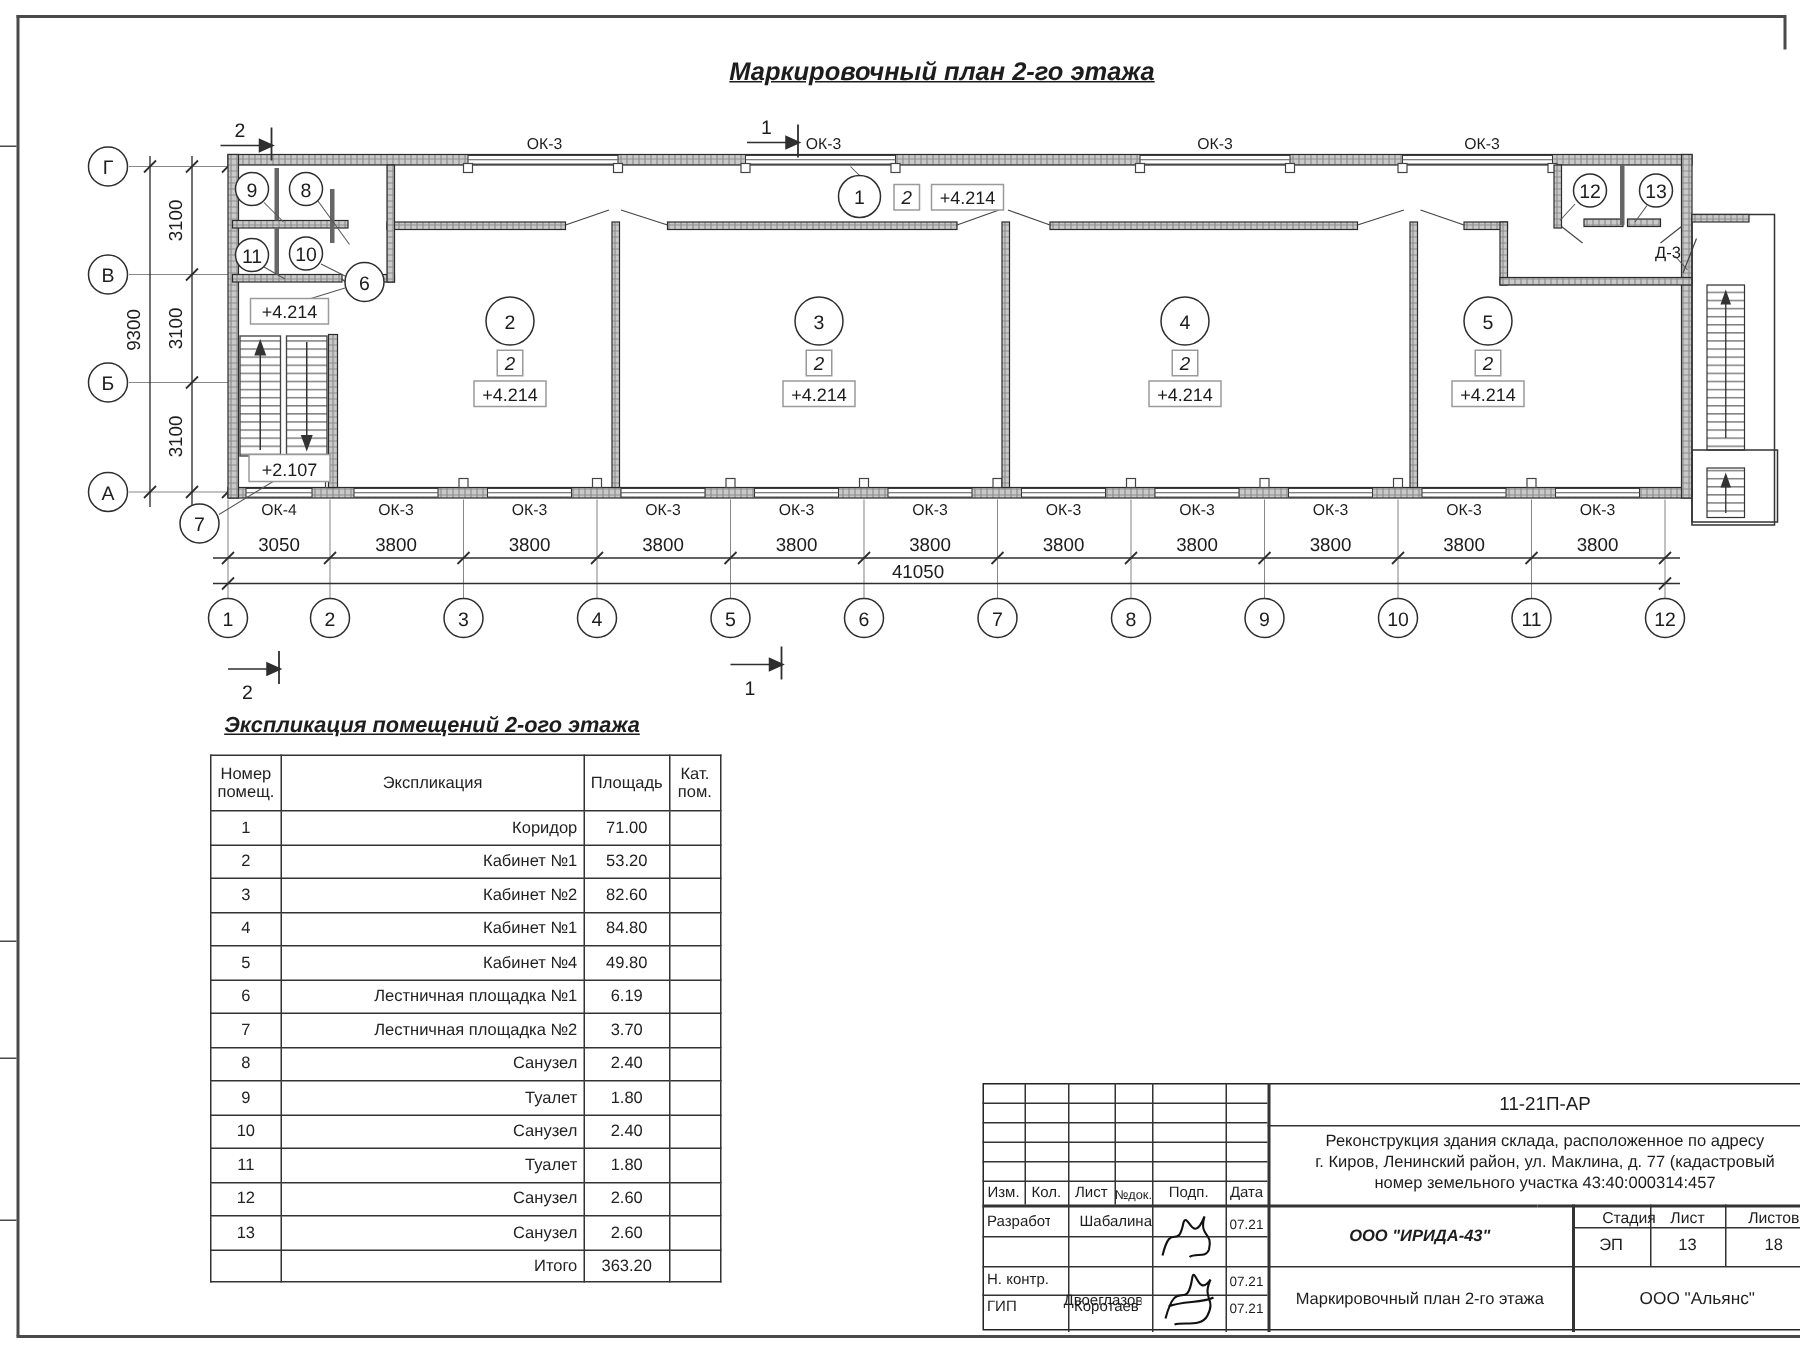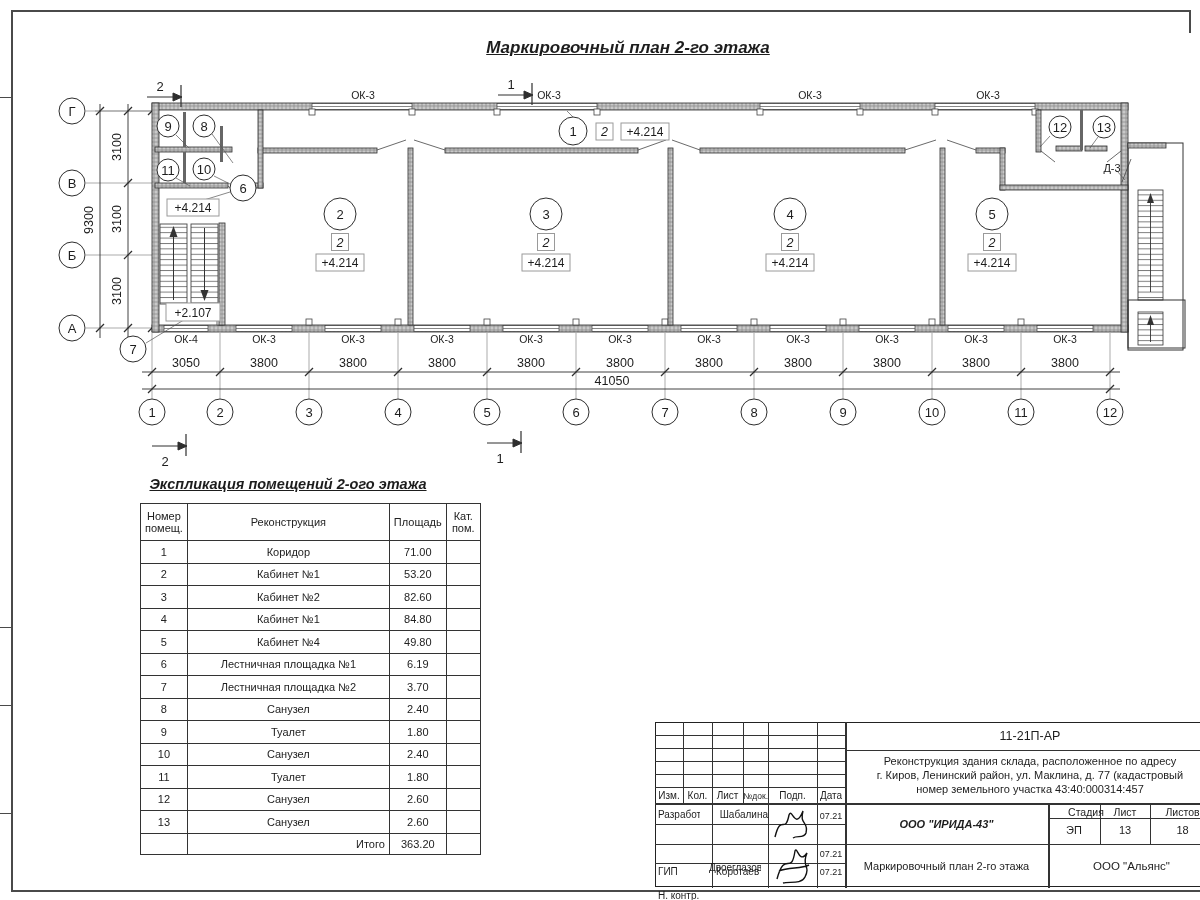--- a/index.html
+++ b/index.html
@@ -18,21 +18,21 @@
   table.expl th, table.expl td{border:1px solid #333;font-weight:normal;
     font-size:11px;color:#222;padding:0 4px;background:#fff;}
   table.expl{border:1.5px solid #222;padding-left:29px;}
   th.h-num{width:35px;font-size:10.5px;line-height:1.1;}
   th.h-name{width:193px;}
   th.h-area{width:44px;font-size:10.5px;}
   th.h-cat{width:25px;font-size:9.5px;line-height:1.1;padding:0 1px;}
   table.expl thead th{height:36px;text-align:center;vertical-align:middle;}
   table.expl td{height:21.5px;}
   td.c-num{text-align:center;}
-  td.c-name{text-align:center;padding-left:6px;}
+  td.c-name{text-align:right;padding-left:6px;}
   td.c-area{text-align:center;}
   tr.total td{height:20px;}
   tr.total .c-name{text-align:right;padding-right:4px;margin-top:32px;}
   
   .tb{position:absolute;left:655px;top:722px;width:560px;height:166px;}
   .tb .vline,.tb .hline{position:absolute;background:#333;}
   .tb .cell{position:absolute;font-size:10px;color:#1d1d1d;overflow:hidden;white-space:nowrap;}
   .tb .center{text-align:center;}
   .tb .code{font-size:12.5px;}
   .tb .desc{font-size:11px;line-height:13.5px;text-align:center;}
@@ -416,21 +416,21 @@
   </g>
 
   <text x="1112" y="172" font-size="11" fill="#1d1d1d" text-anchor="middle">Д-3</text>
 </svg>
 
 <div class="table-title">Экспликация помещений 2-ого этажа</div>
 <table class="expl">
   <thead>
     <tr>
       <th class="h-num">Номер помещ.</th>
-      <th class="h-name">Реконструкция</th>
+      <th class="h-name">Экспликация</th>
       <th class="h-area">Площадь</th>
       <th class="h-cat">Кат. пом.</th>
     </tr>
   </thead>
   <tbody>
       <tr>
         <td class="c-num">1</td>
         <td class="c-name">Коридор</td>
         <td class="c-area">71.00</td>
         <td class="c-cat"></td>
@@ -550,21 +550,21 @@
   <div class="cell center" style="left:0;top:68px;width:28px;">Изм.</div>
   <div class="cell center" style="left:28px;top:68px;width:29px;">Кол.</div>
   <div class="cell center" style="left:57px;top:68px;width:31px;">Лист</div>
   <div class="cell center small" style="left:88px;top:69px;width:25px;text-align:right;">№док.</div>
   <div class="cell center" style="left:113px;top:68px;width:49px;">Подп.</div>
   <div class="cell center" style="left:162px;top:68px;width:28px;">Дата</div>
 
   <div class="cell" style="left:3px;top:87px;width:42px;">Разработал</div>
   <div class="cell" style="left:61px;top:87px;width:52px;text-align:right;">Шабалина</div>
   <div class="cell center" style="left:162px;top:89px;width:28px;font-size:9px;">07.21</div>
-  <div class="cell" style="left:3px;top:126px;width:54px;margin-top:42px;">Н. контр.</div>
+  <div class="cell" style="left:3px;top:126px;width:54px;">Н. контр.</div>
   <div class="cell" style="left:54px;top:126px;width:52px;margin-top:14px;">Двоеглазов</div>
   <div class="cell center" style="left:162px;top:127px;width:28px;font-size:9px;">07.21</div>
   <div class="cell" style="left:3px;top:144px;width:54px;">ГИП</div>
   <div class="cell" style="left:61px;top:144px;width:52px;">Коротаев</div>
   <div class="cell center" style="left:162px;top:145px;width:28px;font-size:9px;">07.21</div>
 
   <svg class="abs" style="left:116px;top:83px;" width="44" height="38" viewBox="0 0 44 38">
     <path d="M4,32 C10,8 14,30 18,10 C21,2 24,26 32,6 C28,20 38,16 35,28 C33,34 26,30 22,33" fill="none" stroke="#111" stroke-width="1.4"></path>
   </svg>
   <svg class="abs" style="left:116px;top:121px;" width="44" height="44" viewBox="0 0 44 44">

